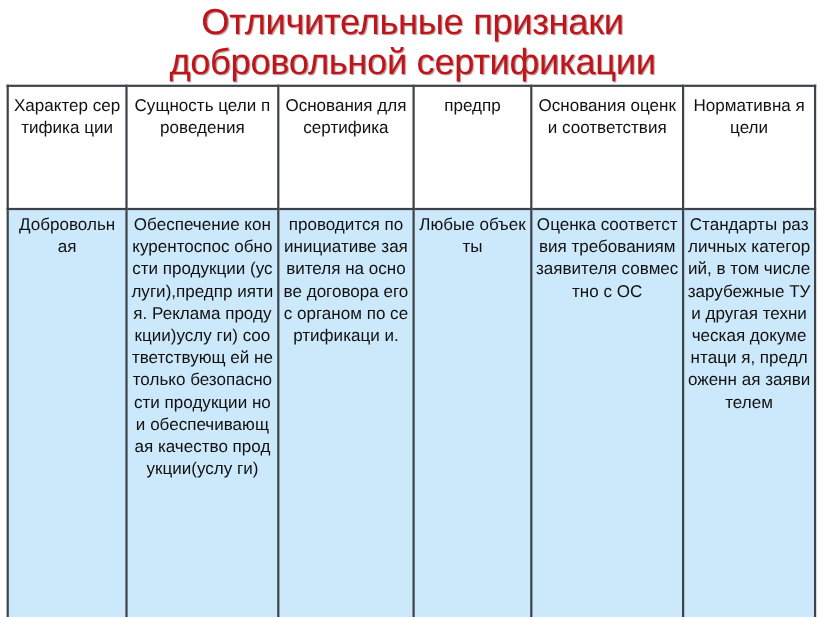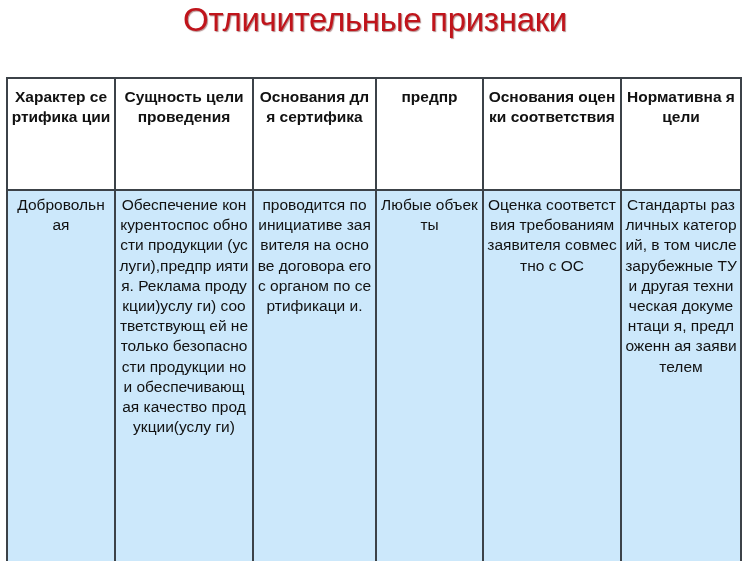--- a/index.html
+++ b/index.html
@@ -32,37 +32,38 @@
     vertical-align: top;
     text-align: center;
     padding: 6px 3px 0 3px;
     font-size: 15.5px;
     line-height: 20.2px;
     color: #111111;
     word-break: break-all;
   }
   table.grid th {
     background: #ffffff;
-    font-weight: bold;
+    font-weight: normal;
     height: 102px;
     padding-top: 8px;
   }
   table.grid td {
     background: #cce8fb;
     height: 380px;
     font-weight: normal;
     padding-top: 4px;
   }
   table.grid tr.body td { border-bottom: none; }
 </style>
 </head>
 <body>
 
 <div class="title">
   <span>Отличительные признаки</span>
+  <span>добровольной сертификации</span>
 </div>
 
 <table class="grid">
   <colgroup>
     <col style="width:108px">
     <col style="width:138px">
     <col style="width:123px">
     <col style="width:107px">
     <col style="width:138px">
     <col style="width:120px">

